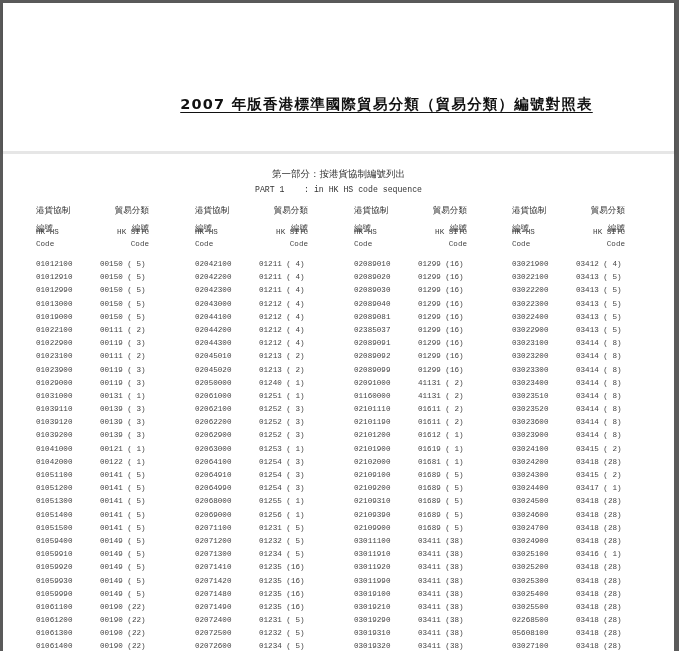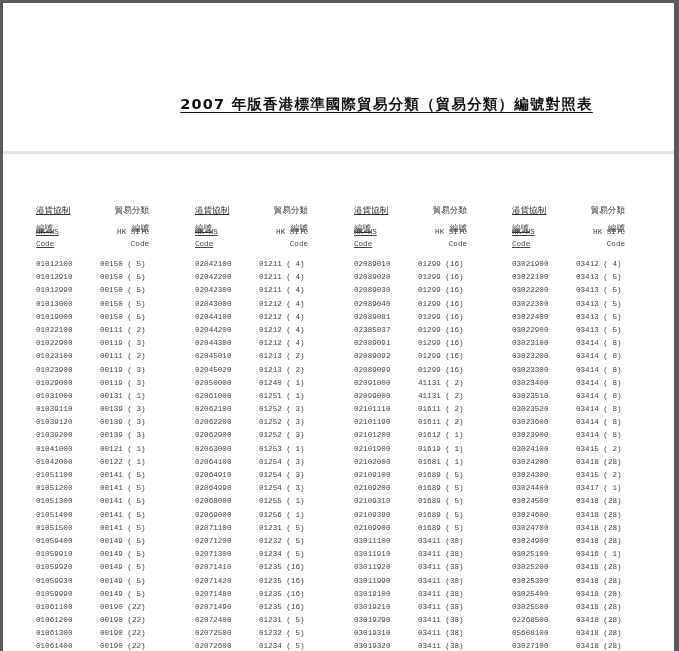--- a/index.html
+++ b/index.html
@@ -36,21 +36,21 @@
   .section-en {
     position:absolute; top:31px; left:0; width:671px; text-align:center;
     font-size:8.2px; color:#333; white-space:pre;
   }
   .col {
     position:absolute; top:51px; width:130px;
     font-size:7.6px; color:#444;
   }
   .hdr { position:relative; height:46px; }
   .hdr .l, .hdr .r { position:absolute; white-space:nowrap; }
-  .hdr .l { left:0;text-decoration:underline; }
+  .hdr .l { left:0; }
   .hdr .r { right:17px; text-align:right; }
   .hdr .zh { font-family:"DejaVu Sans","Liberation Sans",sans-serif; font-size:8.6px; color:#333; }
   .hdr .row1 { top:0; }
   .hdr .row2 { top:11px;margin-top:7px; }
   .hdr .row3 { top:23px; }
   .hdr .row4 { top:35px; }
   .rows { position:absolute; top:53px; left:0; width:130px; }
   .row { height:13.2px; line-height:13.2px; position:relative; white-space:pre; }
   .row .hs { position:absolute; left:0; }
   .row .sitc { position:absolute; left:64px; }
@@ -61,20 +61,22 @@
 </style>
 </head>
 <body>
 
 <div class="page1">
   <div class="title l2"><span>2007 年版香港標準國際貿易分類（貿易分類）編號對照表</span></div>
 </div>
 <div class="gap"></div>
 
 <div class="page2">
+  <div class="section-zh">第一部分：按港貨協制編號列出</div>
+  <div class="section-en">PART 1    : in HK HS code sequence</div>
 
   <div class="col c1">
   <div class="hdr">
     <span class="l zh row1">港貨協制</span>
     <span class="l zh row2">編號</span>
     <span class="l row3">HK HS</span>
     <span class="l row4">Code</span>
     <span class="r zh row1">貿易分類</span>
     <span class="r zh row2">編號</span>
     <span class="r row3">HK SITC</span>
@@ -172,21 +174,21 @@
         <div class="row"><span class="hs">02089010</span><span class="sitc">01299 (16)</span></div>
         <div class="row"><span class="hs">02089020</span><span class="sitc">01299 (16)</span></div>
         <div class="row"><span class="hs">02089030</span><span class="sitc">01299 (16)</span></div>
         <div class="row"><span class="hs">02089040</span><span class="sitc">01299 (16)</span></div>
         <div class="row"><span class="hs">02089081</span><span class="sitc">01299 (16)</span></div>
         <div class="row"><span class="hs">02385037</span><span class="sitc">01299 (16)</span></div>
         <div class="row"><span class="hs">02089091</span><span class="sitc">01299 (16)</span></div>
         <div class="row"><span class="hs">02089092</span><span class="sitc">01299 (16)</span></div>
         <div class="row"><span class="hs">02089099</span><span class="sitc">01299 (16)</span></div>
         <div class="row"><span class="hs">02091000</span><span class="sitc">41131 ( 2)</span></div>
-        <div class="row"><span class="hs">02099000</span><span class="sitc">41131 ( 2)</span></div>
+        <div class="row"><span class="hs">01160000</span><span class="sitc">41131 ( 2)</span></div>
         <div class="row"><span class="hs">02101110</span><span class="sitc">01611 ( 2)</span></div>
         <div class="row"><span class="hs">02101190</span><span class="sitc">01611 ( 2)</span></div>
         <div class="row"><span class="hs">02101200</span><span class="sitc">01612 ( 1)</span></div>
         <div class="row"><span class="hs">02101900</span><span class="sitc">01619 ( 1)</span></div>
         <div class="row"><span class="hs">02102000</span><span class="sitc">01681 ( 1)</span></div>
         <div class="row"><span class="hs">02109100</span><span class="sitc">01689 ( 5)</span></div>
         <div class="row"><span class="hs">02109200</span><span class="sitc">01689 ( 5)</span></div>
         <div class="row"><span class="hs">02109310</span><span class="sitc">01689 ( 5)</span></div>
         <div class="row"><span class="hs">02109390</span><span class="sitc">01689 ( 5)</span></div>
         <div class="row"><span class="hs">02109900</span><span class="sitc">01689 ( 5)</span></div>

